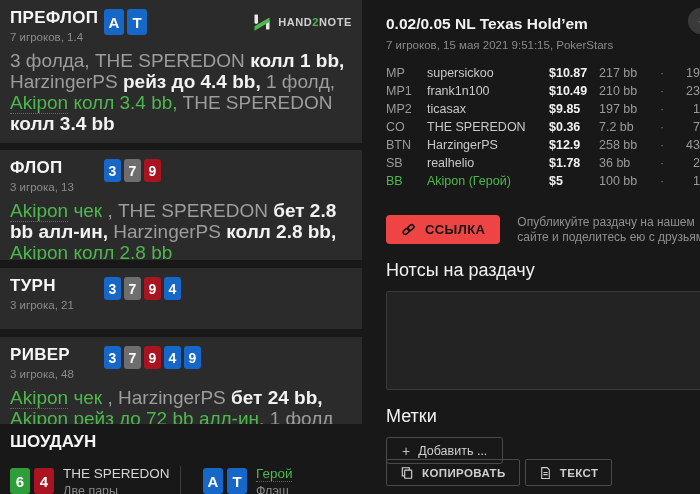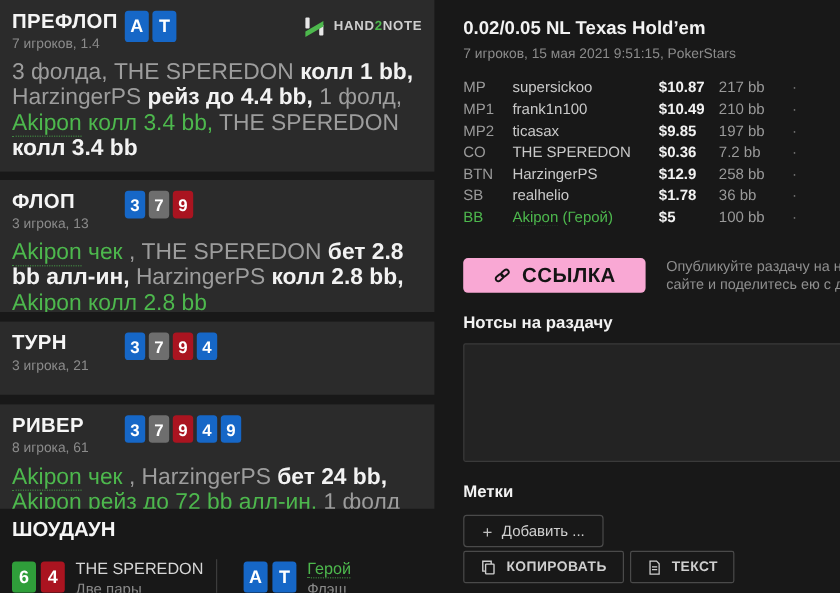--- a/index.html
+++ b/index.html
@@ -59,26 +59,26 @@
   .pcol.pos{width:41px;flex:none;color:#9a9a9a}
   .pcol.name{width:122px;flex:none;color:#c9c9c9;white-space:nowrap;overflow:hidden}
   .pcol.stack{width:50px;flex:none;color:#f2f2f2;font-weight:bold}
   .pcol.bb{width:57px;flex:none;color:#9a9a9a}
   .pcol.dot{width:12px;flex:none;color:#777;text-align:center}
   .pcol.stats{flex:1;text-align:right;color:#9a9a9a}
   .prow.hero .pos{color:#4db84d}
   .prow.hero .name{color:#4db84d}
   .prow.hero .name .plink{border-bottom:1px dotted rgba(77,184,77,.65);cursor:pointer}
   .link-row{display:flex;margin-top:25px;align-items:flex-start;margin-right:8px}
-  .link-btn{background:#f9a8d4;color:#141414;font-weight:bold;font-size:17px;letter-spacing:.4px;
-    border-radius:4px;height:29px;padding:0 25px;display:inline-flex;gap:9px;align-items:center;
+  .link-btn{background:#ef4444;color:#141414;font-weight:bold;font-size:13px;letter-spacing:.4px;
+    border-radius:4px;height:29px;padding:0 15px;display:inline-flex;gap:9px;align-items:center;
     border:none;cursor:pointer}
   .promo{margin-left:17px;font-size:12px;color:#8f8f8f;line-height:15px;width:200px;margin-top:0px}
   .notes-head{display:flex;justify-content:space-between;align-items:center;margin-top:15px;margin-right:8px}
-  .sec-title{font-size:14px;font-weight:bold;color:#f2f2f2}
+  .sec-title{font-size:18px;font-weight:normal;color:#f2f2f2}
   .ext-btn{background:none;border:none;padding:0;cursor:pointer;line-height:0}
   .notes-box{margin-top:10px;margin-right:8px;height:99px;background:#232323;border:1px solid #3a3a3a;
     border-radius:2px;position:relative;color:#ddd;font-size:12px;box-sizing:border-box;padding:4px 16px 4px 6px}
   .tags-head{margin-top:16px}
   .add-btn{margin-top:10px;height:27px;padding:0 15px;background:transparent;border:1px solid #4a4a4a;
     border-radius:3px;color:#d0d0d0;font-size:12.5px;display:inline-flex;align-items:center;gap:8px;cursor:pointer}
   .add-btn .plus{font-size:14px;color:#c0c0c0}
   .bottom-row{position:absolute;bottom:8px;left:24px;display:flex;gap:5px}
   .ghost-btn{height:27px;padding:0 13px;border:1px solid #4a4a4a;background:transparent;color:#cfcfcf;
     font-size:11.5px;font-weight:bold;letter-spacing:.4px;display:inline-flex;align-items:center;gap:8px;
@@ -128,21 +128,21 @@
             <span class="card sm" style="background: rgb(110, 110, 110);">7</span>
             <span class="card sm" style="background: rgb(170, 20, 32);">9</span>
             <span class="card sm" style="background: rgb(22, 103, 199);">4</span>
           </div>
         </div>
       </section>
       <section class="block">
         <div class="st-head">
           <div class="st-titles">
             <div class="st-title">РИВЕР</div>
-            <div class="st-sub">8 игрока, 61</div>
+            <div class="st-sub">3 игрока, 48</div>
           </div>
           <div class="cards">
             <span class="card sm" style="background: rgb(22, 103, 199);">3</span>
             <span class="card sm" style="background: rgb(110, 110, 110);">7</span>
             <span class="card sm" style="background: rgb(170, 20, 32);">9</span>
             <span class="card sm" style="background: rgb(22, 103, 199);">4</span>
             <span class="card sm" style="background: rgb(22, 103, 199);">9</span>
           </div>
         </div>
         <p class="actions"><span class="seg-link">Akipon</span><span class="seg-hero"> чек </span><span class="seg-muted">, HarzingerPS </span><span class="seg-strong">бет 24 bb, </span><span class="seg-link">Akipon</span><span class="seg-hero"> рейз до 72 bb алл-ин, </span><span class="seg-muted">1 фолд</span></p>

